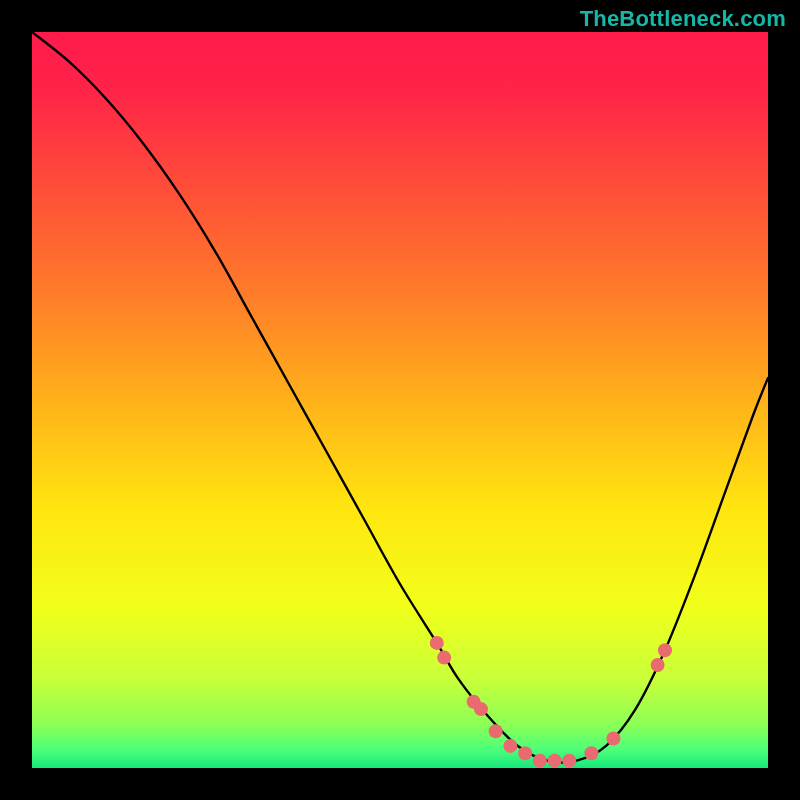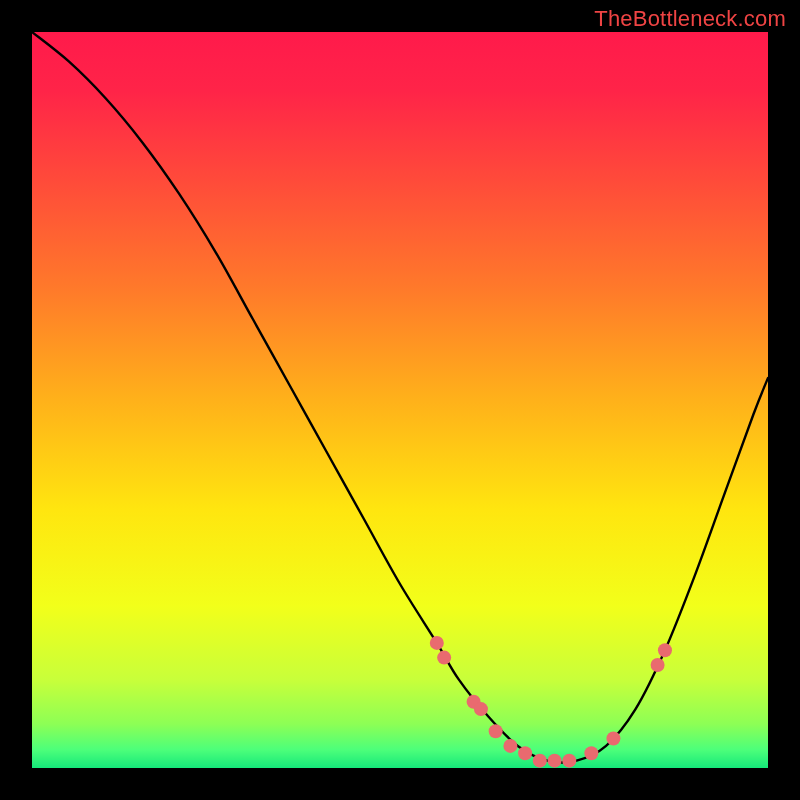--- a/index.html
+++ b/index.html
@@ -23,23 +23,23 @@
     position: absolute;
     left: 0;
     top: 0;
     width: 736px;
     height: 736px;
   }
   .watermark {
     position: absolute;
     top: 6px;
     right: 14px;
-    color: #ef4444;
+    color: #14b8a6;
     font-size: 22px;
-    font-weight: 400;
+    font-weight: 700;
     letter-spacing: 0.2px;
     user-select: none;
   }
 </style>
 </head>
 <body>
 
 <div class="watermark">TheBottleneck.com</div>
 
 <div class="frame">

